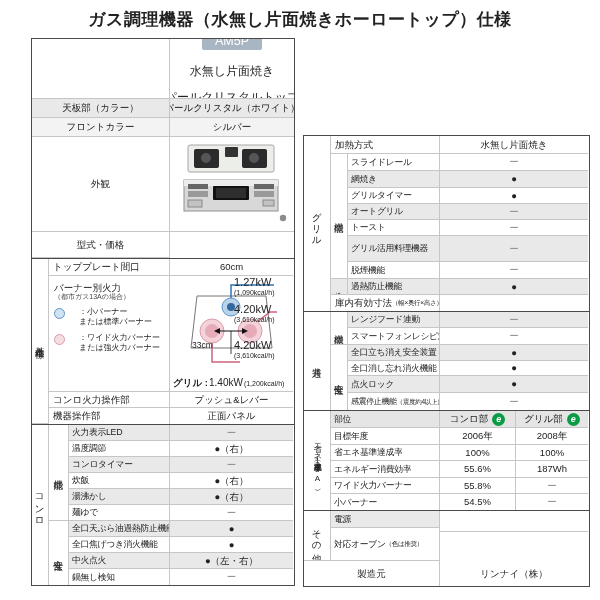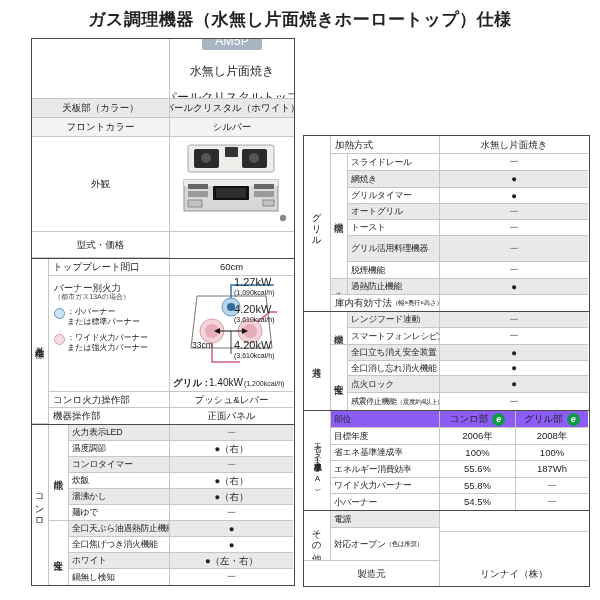--- a/index.html
+++ b/index.html
@@ -9,21 +9,21 @@
          font-size:17px;font-weight:bold;letter-spacing:.5px;}
   .tbl{position:absolute;border:1.5px solid #4a4a4a;box-sizing:border-box;background:#fff;}
   #lt{left:31px;top:38px;width:264px;}
   #rt{left:303px;top:135px;width:287px;}
   .row{display:flex;}
   .c{box-sizing:border-box;display:flex;align-items:center;justify-content:center;
      border-right:1px solid #c6c6c6;border-bottom:1px solid #c6c6c6;
      font-size:9.5px;line-height:1.2;text-align:center;overflow:hidden;white-space:nowrap;}
   .nr{border-right:none}.nb{border-bottom:none}
   .sec{border-top:1.5px solid #4a4a4a;}
-  .g{background:#e9e9e9}.g2{background:#f3f3f3}.partv{background:#8b5cf6}
+  .g{background:#e9e9e9}.g2{background:#f3f3f3}.partv{background:#e5e5e5}
   .tl{justify-content:flex-start;padding-left:4px;text-align:center;}
   .lab{font-size:8.8px;letter-spacing:-.3px;justify-content:flex-start;padding-left:3px;text-align:left;}
   .dim{color:#8a8a8a;}
   .b{font-weight:bold;margin-top:20px;}
   .fs8{font-size:8px;letter-spacing:-.4px;}
   .sml{font-size:6.5px;letter-spacing:-.3px;}
   .vlab{writing-mode:vertical-rl;text-orientation:upright;letter-spacing:1px;font-size:9.5px;}
   .vsm{font-size:6.5px;letter-spacing:0;}
   .ven{font-size:8px;letter-spacing:0;}
   
@@ -55,21 +55,21 @@
   .grl3{font-size:7px;}
   
   .bleg{flex-direction:column;align-items:flex-start;justify-content:flex-start;
         padding:6px 2px 0 5px;text-align:left;white-space:normal;}
   .bleg .t1{font-size:9.5px;}
   .bleg .t2{font-size:7px;color:#444;margin-bottom:5px;}
   .lgi{display:flex;align-items:flex-start;margin-bottom:6px;}
   .dotb,.dotp{width:9px;height:9px;border-radius:50%;margin:1px 2px 0 0;flex:none;}
   .dotb{background:#cfe3f2;border:1.5px solid #5e94c5;}
   .dotp{background:#f6dde2;border:1.5px solid #d79dab;}
-  .lgt{font-size:8px;line-height:1.25;}
+  .lgt{font-size:8px;line-height:1.25;margin-left:12px;}
   .emark{width:13px;height:13px;border-radius:50%;background:#0a9b44;color:#fff;font-size:9px;
          font-weight:bold;font-style:italic;display:inline-flex;align-items:center;justify-content:center;
          margin-left:4px;flex:none;}
 </style>
 </head>
 <body>
 
 <div class="title">ガス調理機器（水無し片面焼きホーロートップ）仕様</div>
 
 <div id="lt" class="tbl">
@@ -199,21 +199,21 @@
     <div class="c nr" style="grid-area:4/4/5/5">●（右）</div>
     <div class="c lab g" style="grid-area:5/3/6/4">湯沸かし</div>
     <div class="c nr g" style="grid-area:5/4/6/5">●（右）</div>
     <div class="c lab" style="grid-area:6/3/7/4">麺ゆで</div>
     <div class="c nr dim" style="grid-area:6/4/7/5">ー</div>
 
     <div class="c lab g" style="grid-area:7/3/8/4">全口天ぷら油過熱防止機能</div>
     <div class="c nr g" style="grid-area:7/4/8/5">●</div>
     <div class="c lab" style="grid-area:8/3/9/4">全口焦げつき消火機能</div>
     <div class="c nr" style="grid-area:8/4/9/5">●</div>
-    <div class="c lab g" style="grid-area:9/3/10/4">ホワイト</div>
+    <div class="c lab g" style="grid-area:9/3/10/4">中火点火</div>
     <div class="c nr g" style="grid-area:9/4/10/5">●（左・右）</div>
     <div class="c lab nb" style="grid-area:10/3/11/4">鍋無し検知</div>
     <div class="c nr nb dim" style="grid-area:10/4/11/5">ー</div>
   </div>
 </div>
 
 <div id="rt" class="tbl">
 
   <div id="rt-grill">
     <div class="c vlab nb" style="grid-area:1/1/11/2">グリル</div>

